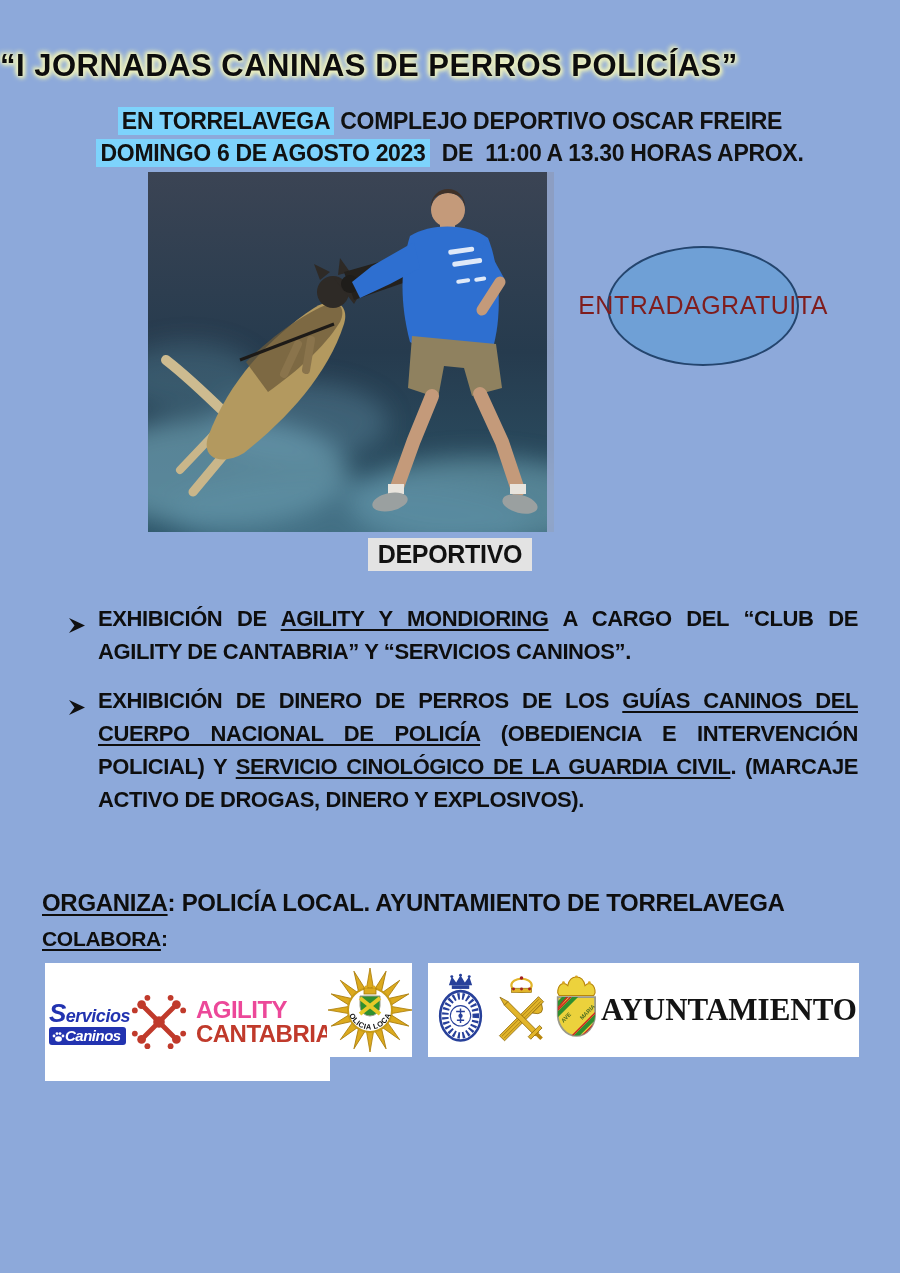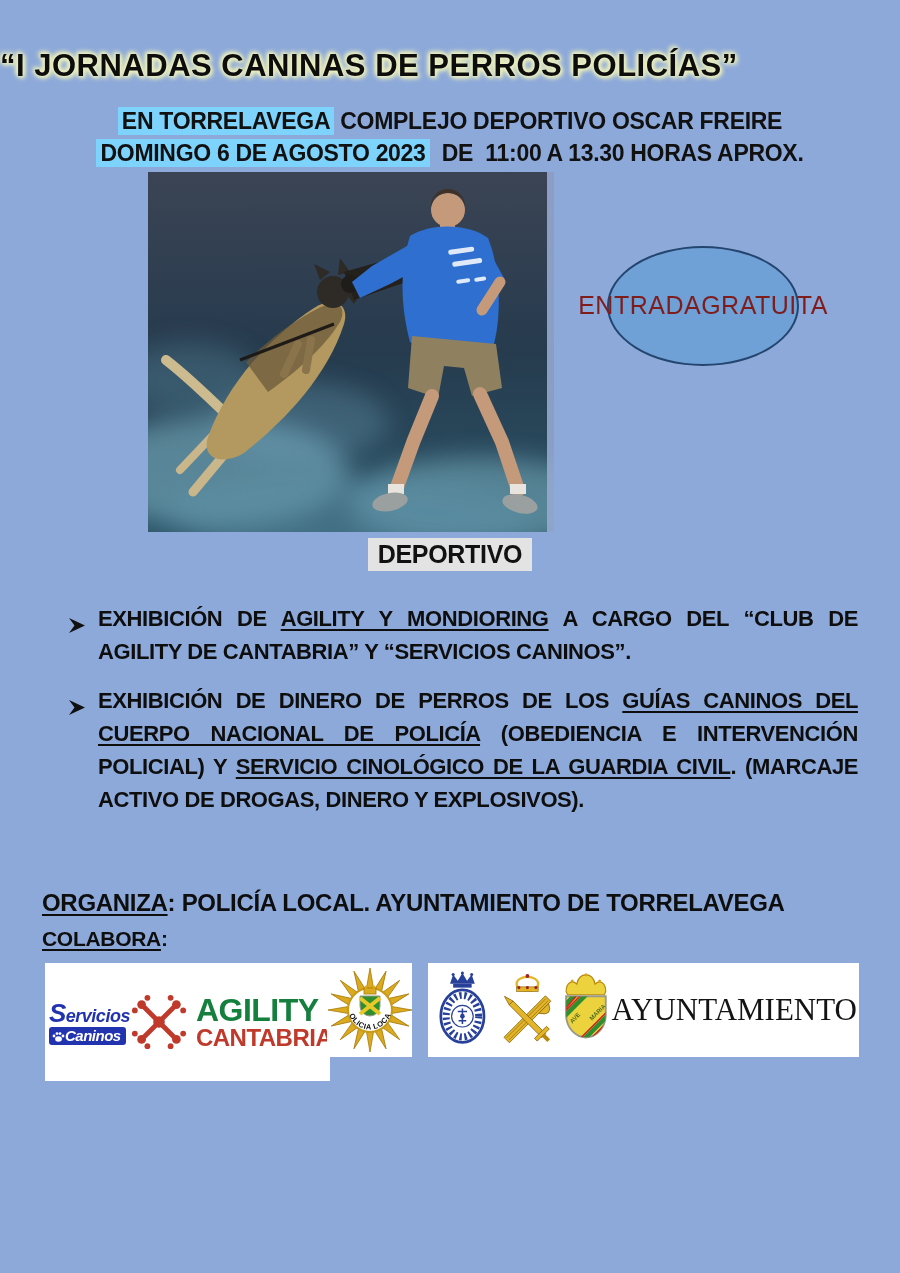--- a/index.html
+++ b/index.html
@@ -69,24 +69,24 @@
   .sc{width:96px;text-align:left;line-height:1;}
   .sc-l1{font-style:italic;font-weight:bold;color:#2233b0;font-size:18px;letter-spacing:-0.5px;}
   .sc-l1 .bigS{font-size:26px;}
   .sc-l2{
     display:inline-block;margin-top:1px;background:#2233b0;color:#fff;
     font-style:italic;font-weight:bold;font-size:15px;border-radius:3px;
     padding:1px 5px 2px 3px;letter-spacing:-0.5px;text-align:right;
   }
   .ag{display:flex;align-items:center;gap:8px;}
   .ag-text{line-height:1;text-align:left;}
-  .ag-w1{font-size:32px;font-weight:bold;color:#15803d;letter-spacing:-0.5px;}
+  .ag-w1{font-size:24px;font-weight:bold;color:#ec4899;letter-spacing:-0.5px;}
   .ag-w2{font-size:24px;font-weight:bold;color:#c03a2b;letter-spacing:-0.5px;}
 
-  .ayto{font-family:"Liberation Serif","DejaVu Serif",serif;font-weight:normal;color:#141414;
+  .ayto{font-family:"Liberation Serif","DejaVu Serif",serif;font-weight:bold;color:#141414;
         font-size:31px;line-height:.95;text-align:left;letter-spacing:0;}
 </style>
 </head>
 <body>
 
 <div id="poster">
 
   <div class="title">“I JORNADAS CANINAS DE PERROS POLICÍAS”</div>
 
   <div class="subline sub1"><span class="hl">EN TORRELAVEGA</span><span> COMPLEJO DEPORTIVO OSCAR FREIRE</span></div>

